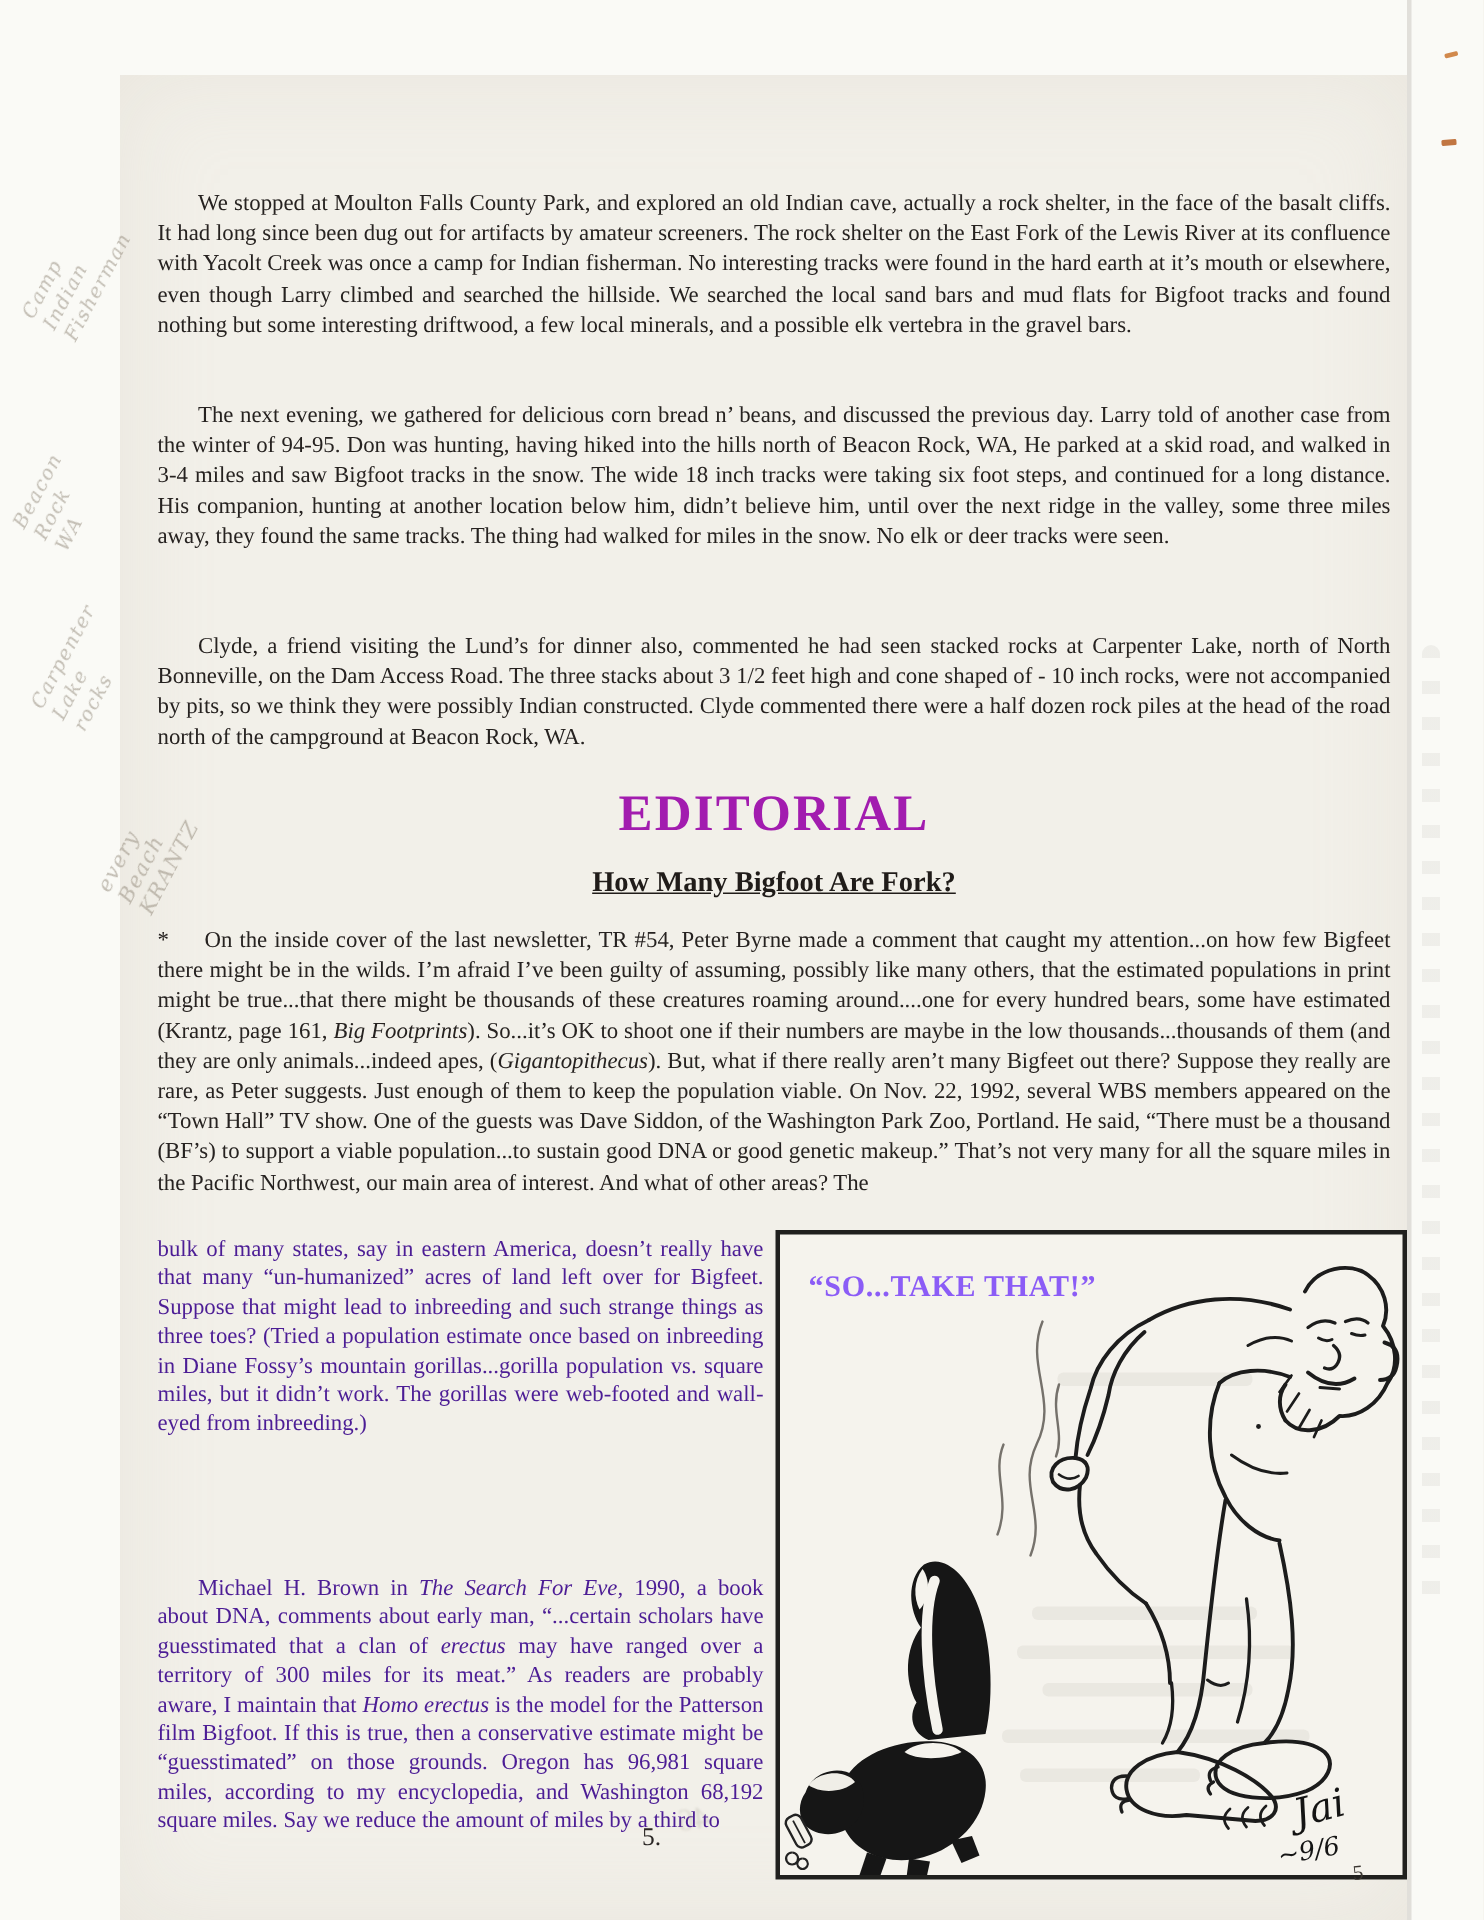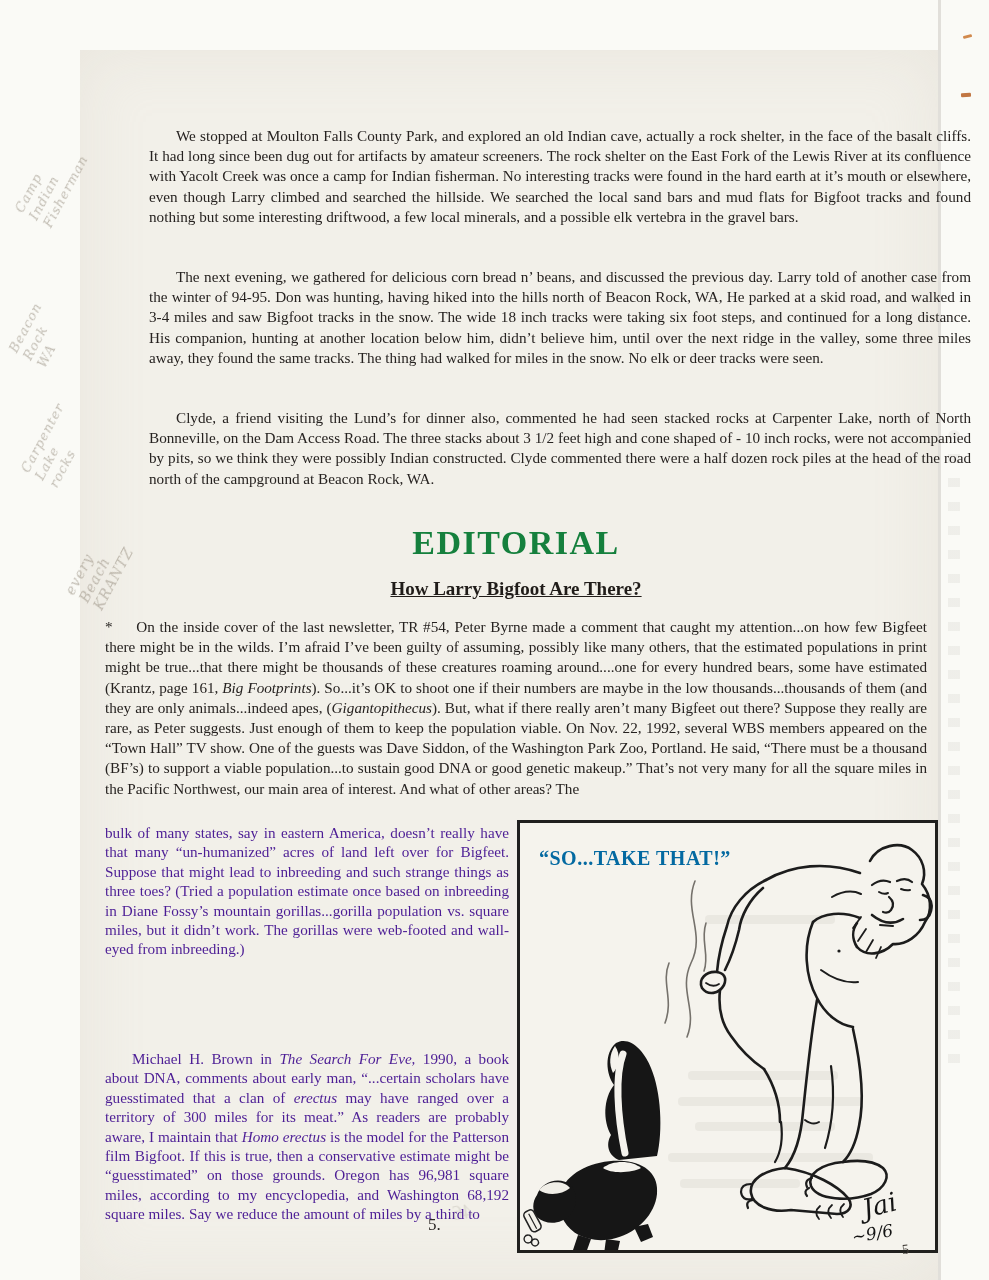--- a/index.html
+++ b/index.html
@@ -18,49 +18,49 @@
     position:absolute;left:938px;top:0;width:3px;height:1280px;
     background:rgba(150,145,135,.25);
   }
   
   .para{
     position:absolute;left:105px;width:822px;
     font-size:15.2px;line-height:20.2px;
     text-align:justify;
     color:#262220;
   }
-  .indent{text-indent:27px;margin-left:44px;}
+  .indent{text-indent:27px;}
   .p1{top:126px;}
   .p2{top:267px;}
-  .p3{top:408px;}
+  .p3{top:421px;}
   .p4{top:617px;}
   .ed-title{
     position:absolute;left:105px;top:524px;width:822px;
     text-align:center;font-size:34px;font-weight:bold;letter-spacing:1.5px;
-    color:#15803d;
+    color:#a21caf;
   }
   .ed-sub{
     position:absolute;left:105px;top:578px;width:822px;
     text-align:center;font-size:19px;font-weight:bold;
     text-decoration:underline;color:#201c19;
   }
   .colA{
     position:absolute;left:105px;width:404px;
     font-size:15.2px;line-height:19.4px;text-align:justify;color:#4c1d95;
   }
   .cA1{top:823px;}
   .cA2{top:1049px;text-indent:27px;}
   
   .cartoon-box{
     position:absolute;left:517px;top:820px;width:421px;height:433px;
     border:3px solid #20201e;background:#f5f3ed;box-sizing:border-box;
   }
   .cartoon-caption{
     position:absolute;left:19px;top:24px;
-    font-size:20px;font-weight:bold;letter-spacing:.5px;color:#0369a1;
+    font-size:20px;font-weight:bold;letter-spacing:.5px;color:#8b5cf6;
   }
   .cartoon-svg{position:absolute;left:0;top:0;}
   
   .page-num{
     position:absolute;left:428px;top:1215px;font-size:17px;color:#2a2624;
   }
   .corner-num{
     position:absolute;left:902px;top:1242px;font-size:14px;color:#3a3631;
     transform:rotate(-6deg);
   }
@@ -112,21 +112,21 @@
 rocks</div>
 <div class="pencil n4">every
 Beach
 KRANTZ</div>
 
 <div class="para p1 indent"><span>We stopped at Moulton Falls County Park, and explored an old Indian cave, actually a rock shelter, in the face of the basalt cliffs.  It had long since been dug out for artifacts by amateur screeners.  The rock shelter on the East Fork of the Lewis River at its confluence with Yacolt Creek was once a camp for Indian fisherman.  No interesting tracks were found in the hard earth at it’s mouth or elsewhere, even though Larry climbed and searched the hillside.  We searched the local sand bars and mud flats for Bigfoot tracks and found nothing but some interesting driftwood, a few local minerals, and a possible elk vertebra in the gravel bars.</span></div>
 <div class="para p2 indent"><span>The next evening, we gathered for delicious corn bread n’ beans, and discussed the previous day.  Larry told of another case from the winter of 94-95.  Don was hunting, having hiked into the hills north of Beacon Rock, WA,  He parked at a skid road, and walked in 3-4 miles and saw Bigfoot tracks in the snow.  The wide 18 inch tracks were taking six foot steps, and continued for a long distance.  His companion, hunting at another location below him, didn’t believe him, until over the next ridge in the valley, some three miles away, they found the same tracks.  The thing had walked for miles in the snow.  No elk or deer tracks were seen.</span></div>
 <div class="para p3 indent"><span>Clyde, a friend visiting the Lund’s for dinner also, commented he had seen stacked rocks at Carpenter Lake, north of North Bonneville, on the Dam Access Road.  The three stacks about 3 1/2 feet high and cone shaped of - 10 inch rocks, were not accompanied by pits, so we think they were possibly Indian constructed.  Clyde commented there were a half dozen rock piles at the head of the road north of the campground at Beacon Rock, WA.</span></div>
 
 <div class="ed-title">EDITORIAL</div>
-<div class="ed-sub">How Larry Bigfoot Are There?</div>
+<div class="ed-sub">How Many Bigfoot Are Fork?</div>
 
 <div class="para p4"><span>*&nbsp;&nbsp;&nbsp;&nbsp; On the inside cover of the last newsletter, TR #54, Peter Byrne made a comment that caught my attention...on how few Bigfeet there might be in the wilds.  I’m afraid I’ve been guilty of assuming, possibly like many others, that the estimated populations in print might be true...that there might be thousands of these creatures roaming around....one for every hundred bears, some have estimated (Krantz, page 161, </span><span style="font-style: italic;">Big Footprints</span><span>).  So...it’s OK to shoot one if their numbers are maybe in the low thousands...thousands of them (and they are only animals...indeed apes, (</span><span style="font-style: italic;">Gigantopithecus</span><span>).  But, what if there really aren’t many Bigfeet out there?  Suppose they really are rare, as Peter suggests.  Just enough of them to keep the population viable.  On Nov. 22, 1992, several WBS members appeared on the “Town Hall” TV show.  One of the guests was Dave Siddon, of the Washington Park Zoo, Portland.  He said, “There must be a thousand (BF’s) to support a viable population...to sustain good DNA or good genetic makeup.”  That’s not very many for all the square miles in the Pacific Northwest, our main area of interest.  And what of other areas?  The</span></div>
 
 <div class="colA cA1"><span>bulk of many states, say in eastern America, doesn’t really have that many “un-humanized” acres of land left over for Bigfeet.  Suppose that might lead to inbreeding and such strange things as three toes?  (Tried a population estimate once based on inbreeding in Diane Fossy’s mountain gorillas...gorilla population vs. square miles,  but it didn’t work. The gorillas were web-footed and wall-eyed from inbreeding.)</span></div>
 <div class="colA cA2"><span>Michael H. Brown in </span><span style="font-style: italic;">The Search For Eve,</span><span> 1990, a book about DNA, comments about early man, “...certain scholars have guesstimated that a clan of </span><span style="font-style: italic;">erectus</span><span> may have ranged over a territory of 300 miles for its meat.”   As readers are probably aware, I maintain that </span><span style="font-style: italic;">Homo erectus</span><span> is the model for the Patterson film Bigfoot.  If this is true, then a conservative estimate might be “guesstimated” on those grounds.  Oregon has 96,981 square miles, according to my encyclopedia, and Washington 68,192 square miles.  Say we reduce the amount of miles by a third to</span></div>
 
 <div class="cartoon-box">
   <svg class="cartoon-svg" width="415" height="427" viewBox="0 0 415 427">
 
     <g fill="rgba(130,125,110,0.09)">

